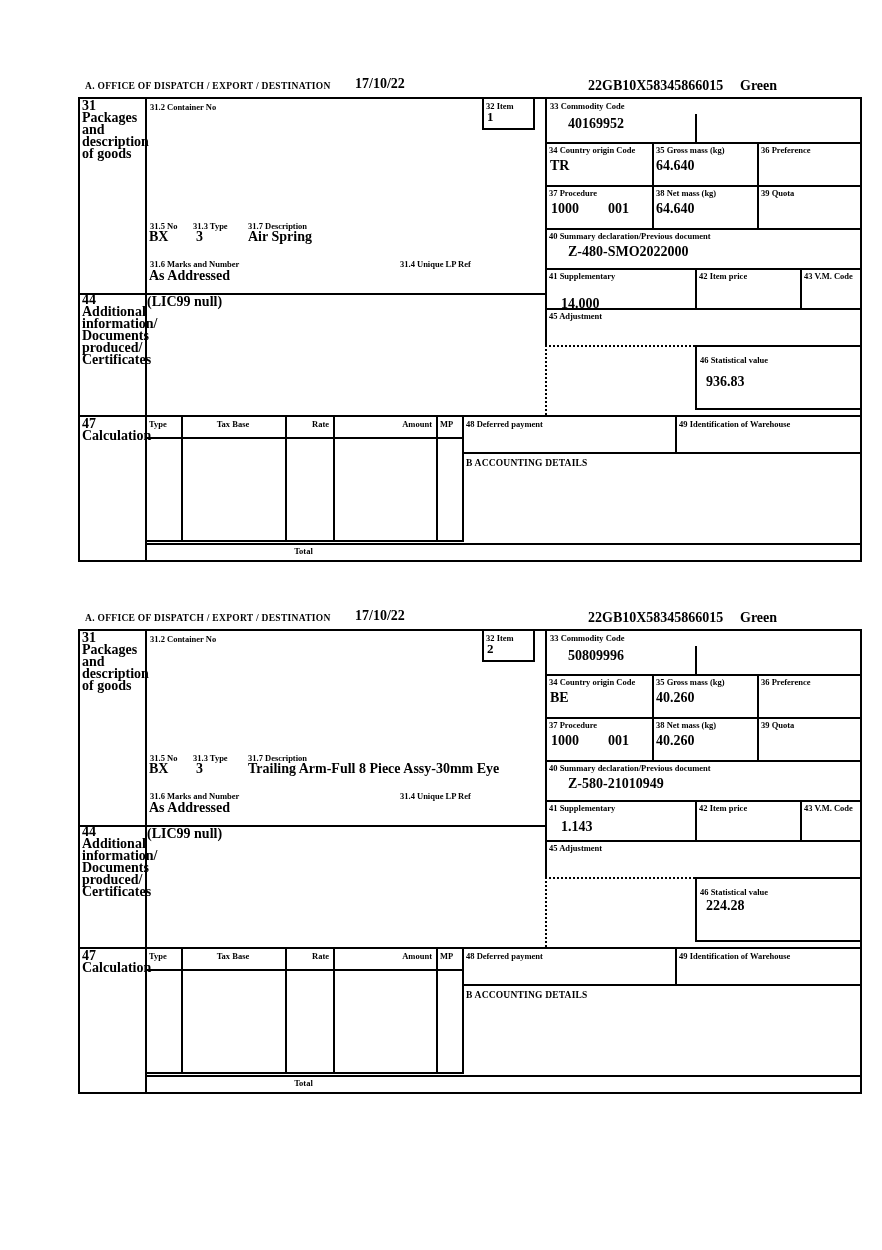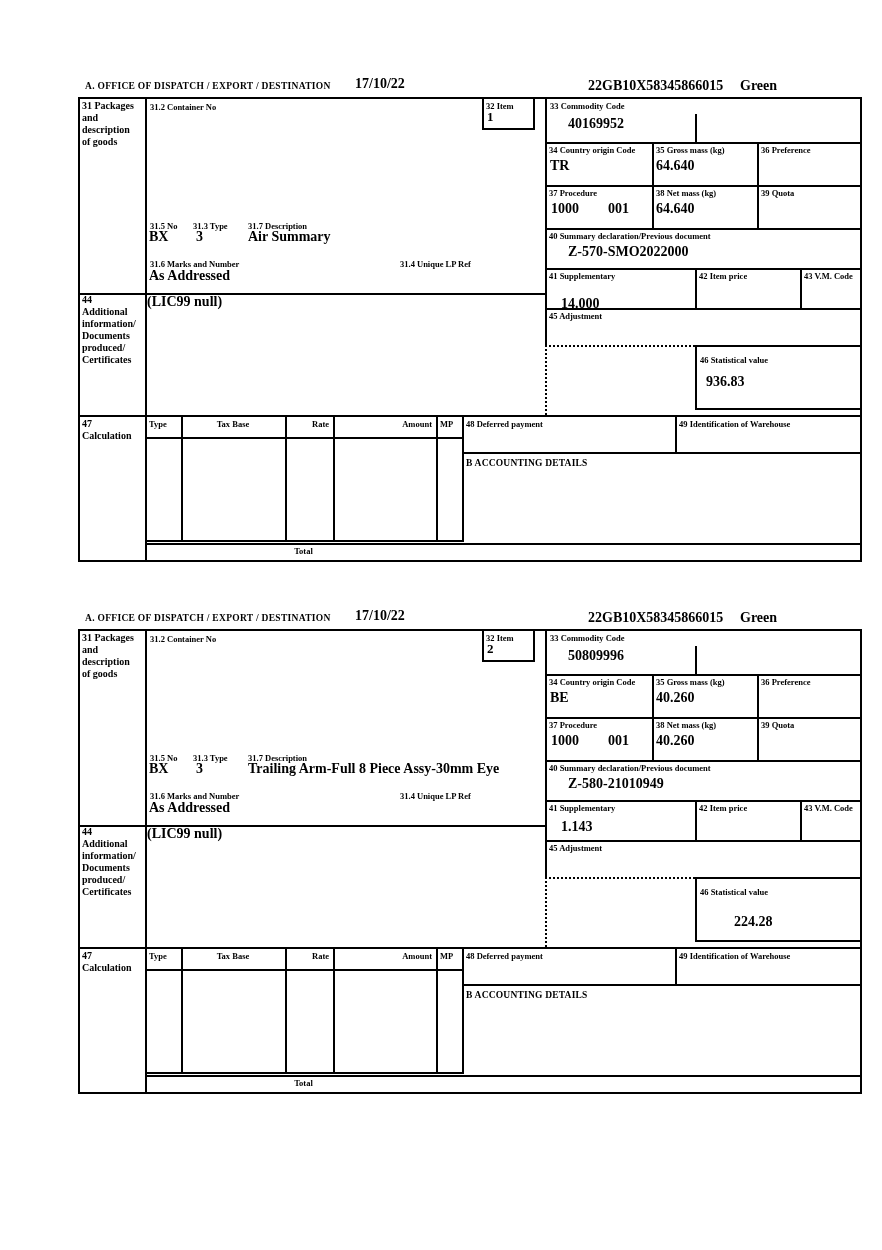--- a/index.html
+++ b/index.html
@@ -11,21 +11,21 @@
   .vl{position:absolute;width:2px;background:#000;}
   .dot-v{position:absolute;width:0;border-left:2px dotted #000;}
   .dot-h{position:absolute;height:0;border-top:2px dotted #000;}
   .box{position:absolute;border:2px solid #000;box-sizing:border-box;}
   
   .hdr{position:absolute;font-size:9.5px;font-weight:bold;letter-spacing:.3px;white-space:nowrap;}
   .big{position:absolute;font-size:14px;font-weight:bold;white-space:nowrap;}
   .lbl{position:absolute;font-size:8.5px;font-weight:bold;white-space:nowrap;}
   .val{position:absolute;font-size:14px;font-weight:bold;white-space:nowrap;}
   .val-s{position:absolute;font-size:13px;font-weight:bold;white-space:nowrap;}
-  .leftcol{position:absolute;font-size:10px;font-weight:bold;line-height:12px;}
+  .leftcol{position:absolute;font-size:14px;font-weight:bold;line-height:12px;}
   .bacct{position:absolute;font-size:9.5px;font-weight:bold;letter-spacing:.2px;white-space:nowrap;}
   .center{text-align:center;}
   .right{text-align:right;}
 </style>
 </head>
 <body>
 
 <div id="page">
 
   <div class="section" style="top:78px;">
@@ -64,21 +64,21 @@
     <div class="lbl" style="left:150px;top:24px;">31.2 Container No</div>
     <div class="box" style="left:482px;top:19px;width:53px;height:33px;"></div>
     <div class="lbl" style="left:486px;top:23px;">32 Item</div>
     <div class="val-s" style="left:487px;top:31px;">1</div>
 
     <div class="lbl" style="left:150px;top:143px;">31.5 No</div>
     <div class="lbl" style="left:193px;top:143px;">31.3 Type</div>
     <div class="lbl" style="left:248px;top:143px;">31.7 Description</div>
     <div class="val" style="left:149px;top:151px;">BX</div>
     <div class="val" style="left:196px;top:151px;">3</div>
-    <div class="val" style="left:248px;top:151px;">Air Summary</div>
+    <div class="val" style="left:248px;top:151px;">Air Spring</div>
 
     <div class="lbl" style="left:150px;top:181px;">31.6 Marks and Number</div>
     <div class="lbl" style="left:400px;top:181px;">31.4 Unique LP Ref</div>
     <div class="val" style="left:149px;top:190px;">As Addressed</div>
 
     <div class="val" style="left:147px;top:216px;">(LIC99 null)</div>
 
     <div class="lbl" style="left:550px;top:23px;">33 Commodity Code</div>
     <div class="val" style="left:568px;top:38px;">40169952</div>
     <div class="vl" style="left:695px;top:36px;height:28px;"></div>
@@ -94,21 +94,21 @@
     <div class="hl" style="left:545px;top:107px;width:317px;"></div>
     <div class="lbl" style="left:549px;top:110px;">37 Procedure</div>
     <div class="val" style="left:551px;top:123px;">1000</div>
     <div class="val" style="left:608px;top:123px;">001</div>
     <div class="lbl" style="left:656px;top:110px;">38 Net mass (kg)</div>
     <div class="val" style="left:656px;top:123px;">64.640</div>
     <div class="lbl" style="left:761px;top:110px;">39 Quota</div>
     <div class="hl" style="left:545px;top:150px;width:317px;"></div>
 
     <div class="lbl" style="left:549px;top:153px;">40 Summary declaration/Previous document</div>
-    <div class="val" style="left:568px;top:166px;">Z-570-SMO2022000</div>
+    <div class="val" style="left:568px;top:166px;">Z-480-SMO2022000</div>
     <div class="hl" style="left:545px;top:190px;width:317px;"></div>
 
     <div class="vl" style="left:695px;top:190px;height:40px;"></div>
     <div class="vl" style="left:800px;top:190px;height:40px;"></div>
     <div class="lbl" style="left:549px;top:193px;">41 Supplementary</div>
     <div class="val" style="left:561px;top:218px;">14.000</div>
     <div class="lbl" style="left:699px;top:193px;">42 Item price</div>
     <div class="lbl" style="left:804px;top:193px;">43 V.M. Code</div>
     <div class="hl" style="left:545px;top:230px;width:317px;"></div>
 
@@ -222,21 +222,21 @@
     <div class="lbl" style="left:549px;top:193px;">41 Supplementary</div>
     <div class="val" style="left:561px;top:209px;">1.143</div>
     <div class="lbl" style="left:699px;top:193px;">42 Item price</div>
     <div class="lbl" style="left:804px;top:193px;">43 V.M. Code</div>
     <div class="hl" style="left:545px;top:230px;width:317px;"></div>
 
     <div class="lbl" style="left:549px;top:233px;">45 Adjustment</div>
     <div class="dot-h" style="left:545px;top:267px;width:150px;"></div>
     <div class="box" style="left:695px;top:267px;width:167px;height:65px;"></div>
     <div class="lbl" style="left:700px;top:277px;">46 Statistical value</div>
-    <div class="val" style="left:706px;top:304px;margin-left:28px;">224.28</div>
+    <div class="val" style="left:706px;top:288px;">224.28</div>
 
     <div class="vl" style="left:181px;top:337px;height:125px;"></div>
     <div class="vl" style="left:285px;top:337px;height:125px;"></div>
     <div class="vl" style="left:333px;top:337px;height:125px;"></div>
     <div class="vl" style="left:436px;top:337px;height:125px;"></div>
     <div class="vl" style="left:462px;top:337px;height:125px;"></div>
     <div class="hl" style="left:145px;top:359px;width:319px;"></div>
     <div class="hl" style="left:145px;top:462px;width:319px;"></div>
     <div class="lbl" style="left:149px;top:341px;">Type</div>
     <div class="lbl center" style="left:183px;top:341px;width:100px;">Tax Base</div>

